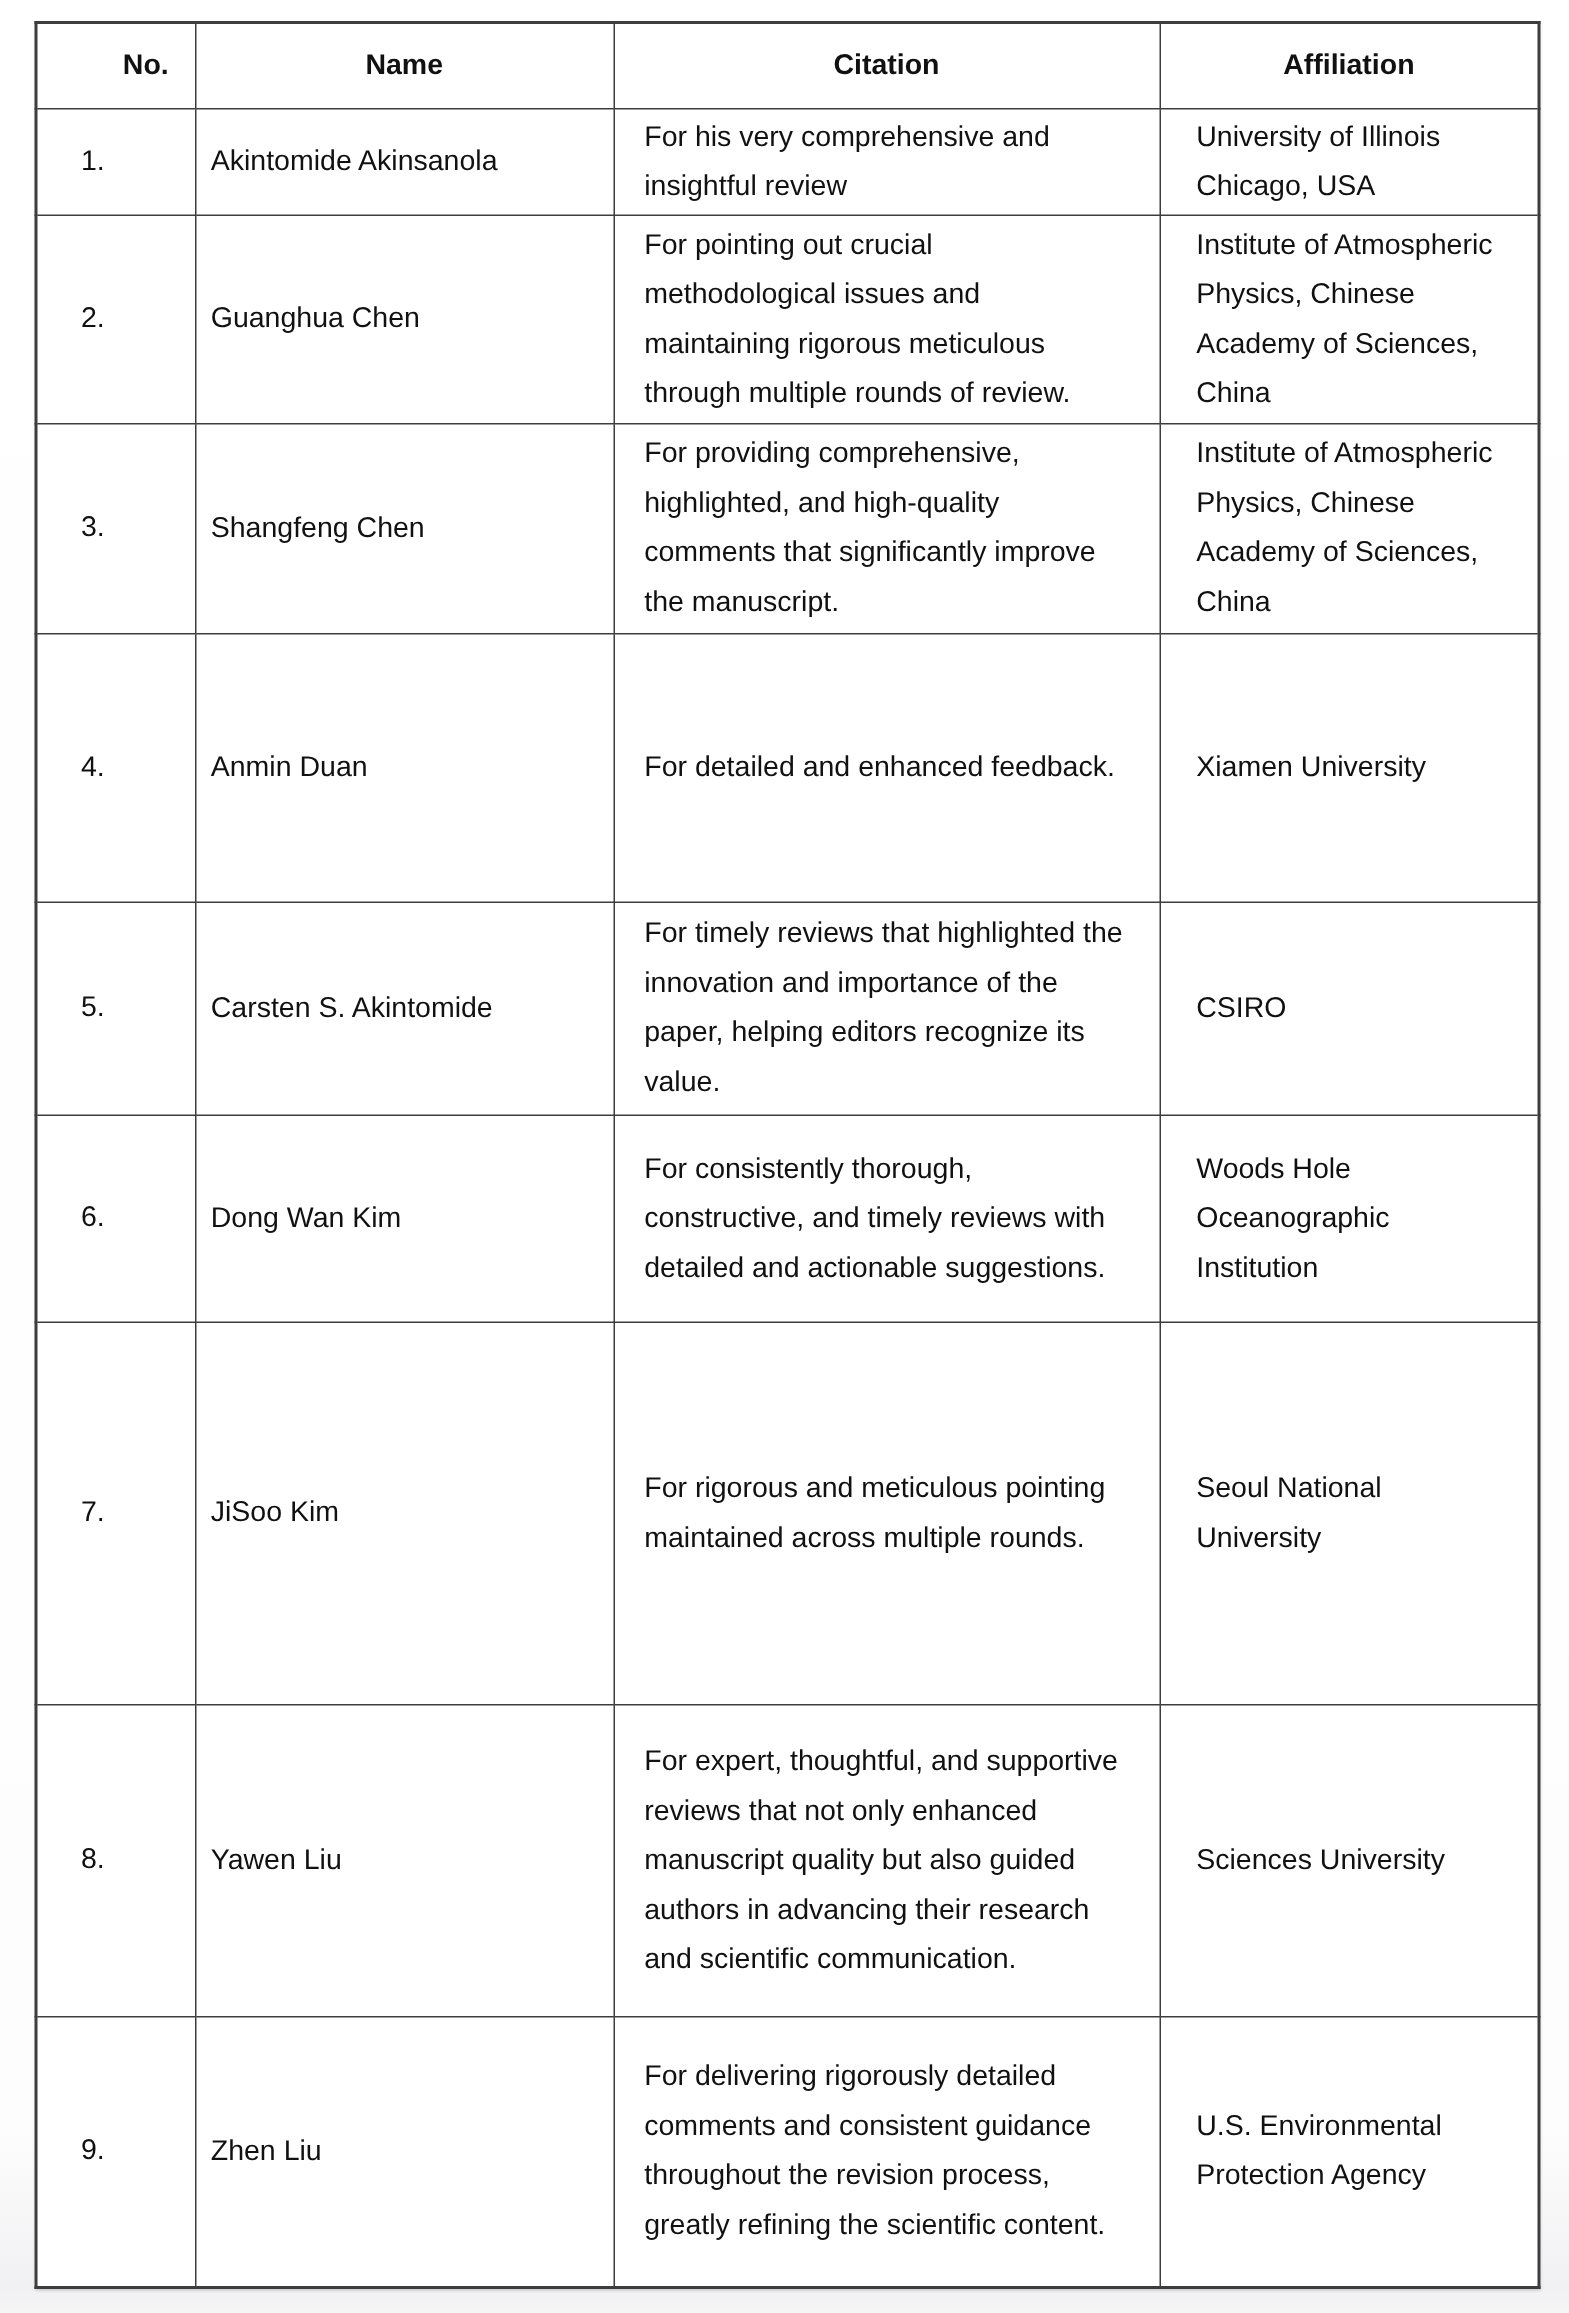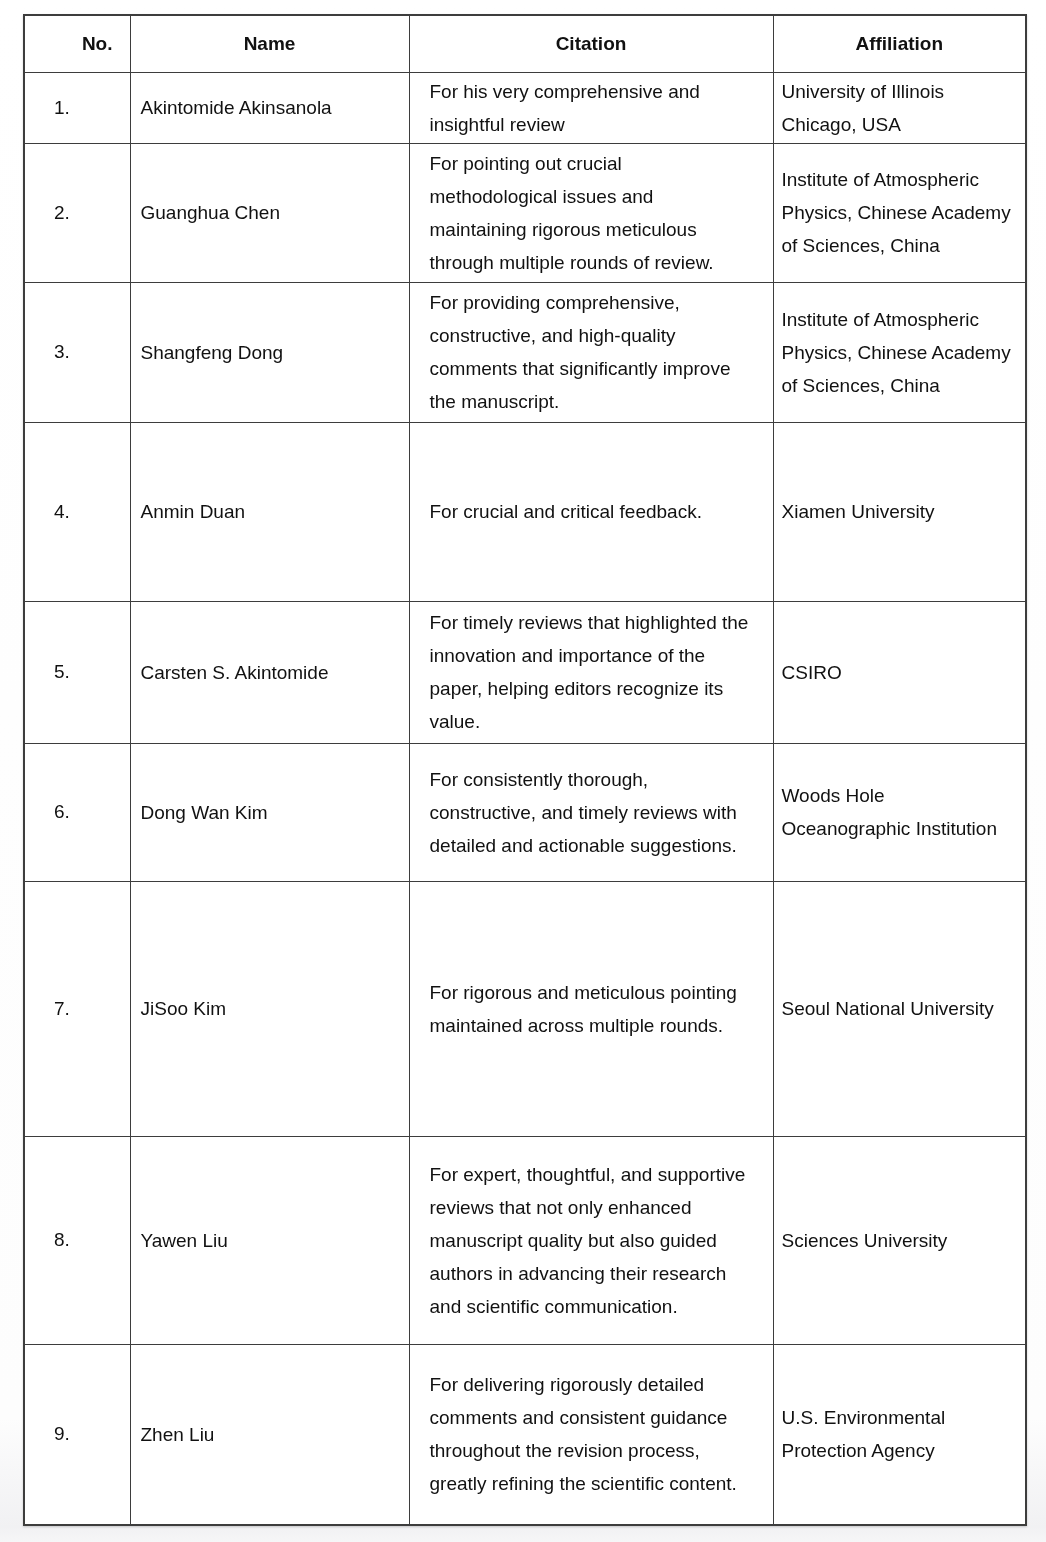--- a/index.html
+++ b/index.html
@@ -45,21 +45,21 @@
     line-height: 33px;
     padding: 2px 18px;
   }
   td.col-no {
     text-align: left;
     padding-left: 29px;
     line-height: 22px;
   }
   td.col-name        { padding: 2px 10px; margin-left: 44px; }
   td.col-citation    { padding: 2px 20px; margin-left: 45px; }
-  td.col-affiliation { padding: 2px 8px; }
+  td.col-affiliation { padding: 2px 24px; }
 
   
   tbody tr:nth-child(1) { height: 70px;  }
   tbody tr:nth-child(2) { height: 139px; }
   tbody tr:nth-child(3) { height: 140px; }
   tbody tr:nth-child(4) { height: 179px; }
   tbody tr:nth-child(5) { height: 142px; }
   tbody tr:nth-child(6) { height: 138px; }
   tbody tr:nth-child(7) { height: 255px; }
   tbody tr:nth-child(8) { height: 208px; }
@@ -94,29 +94,29 @@
 
   <tr>
     <td class="col-no">2.</td>
     <td class="col-name">Guanghua Chen</td>
     <td class="col-citation">For pointing out crucial methodological issues and maintaining rigorous meticulous through multiple rounds of review.</td>
     <td class="col-affiliation">Institute of Atmospheric Physics, Chinese Academy of Sciences, China</td>
   </tr>
 
   <tr>
     <td class="col-no">3.</td>
-    <td class="col-name">Shangfeng Dong</td>
-    <td class="col-citation">For providing comprehensive, constructive, and high-quality comments that significantly improve the manuscript.</td>
+    <td class="col-name">Shangfeng Chen</td>
+    <td class="col-citation">For providing comprehensive, highlighted, and high-quality comments that significantly improve the manuscript.</td>
     <td class="col-affiliation">Institute of Atmospheric Physics, Chinese Academy of Sciences, China</td>
   </tr>
 
   <tr>
     <td class="col-no">4.</td>
     <td class="col-name">Anmin Duan</td>
-    <td class="col-citation">For crucial and critical feedback.</td>
+    <td class="col-citation">For detailed and enhanced feedback.</td>
     <td class="col-affiliation">Xiamen University</td>
   </tr>
 
   <tr>
     <td class="col-no">5.</td>
     <td class="col-name">Carsten S. Akintomide</td>
     <td class="col-citation">For timely reviews that highlighted the innovation and importance of the paper, helping editors recognize its value.</td>
     <td class="col-affiliation">CSIRO</td>
   </tr>
 

